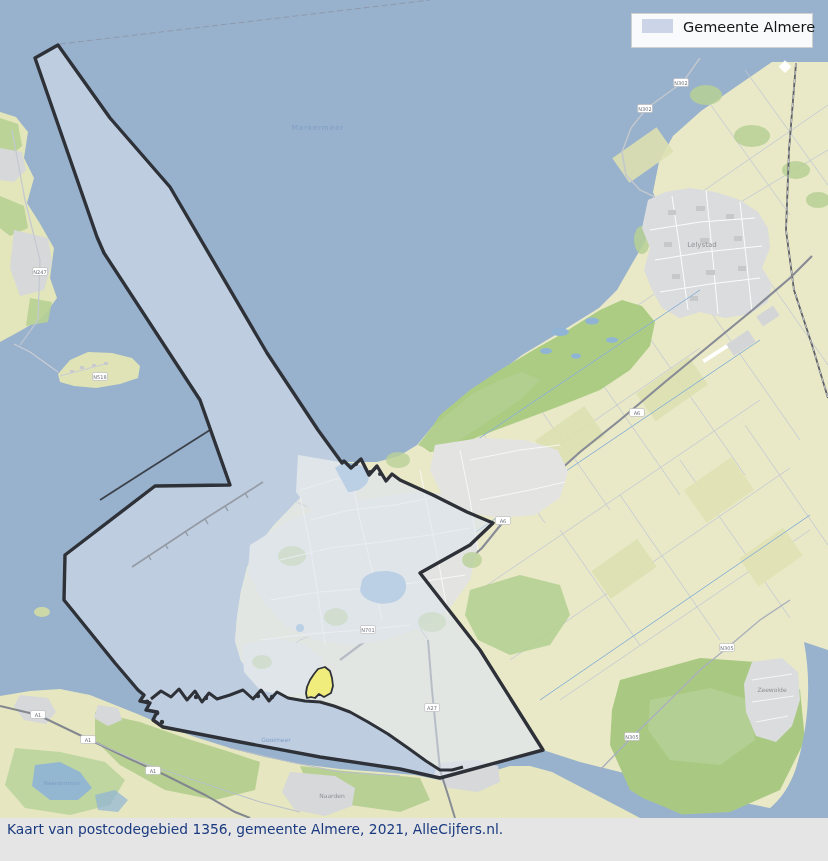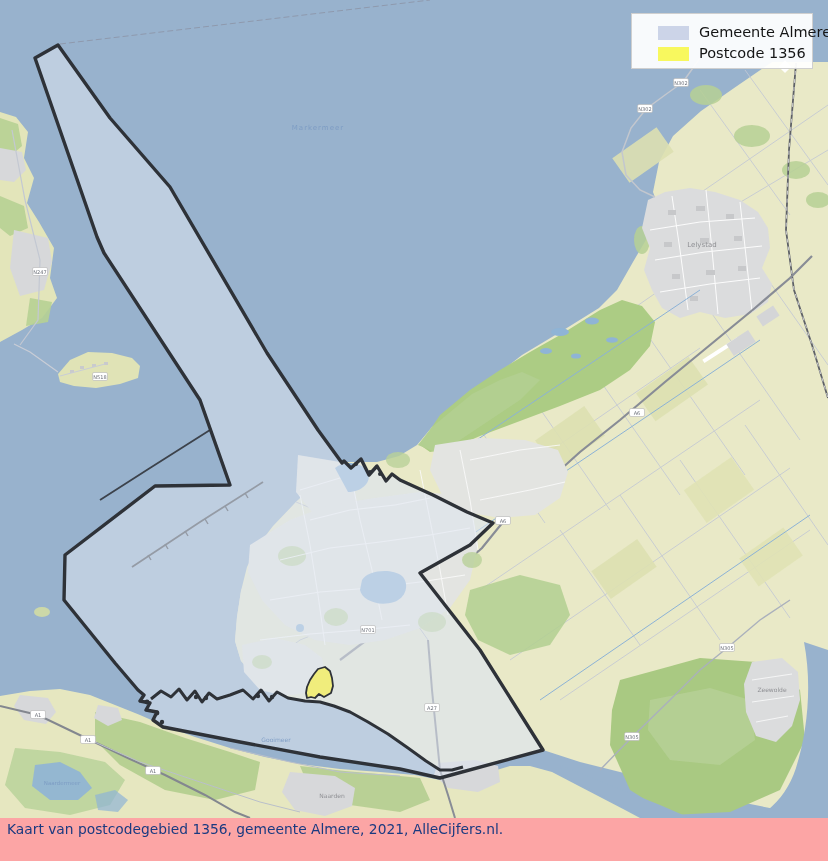--- a/index.html
+++ b/index.html
@@ -2,24 +2,24 @@
 <html><head>
 <meta charset="utf-8">
 <style>
   html,body{margin:0;padding:0;background:#ffffff;}
   #frame{position:relative;width:828px;height:861px;overflow:hidden;background:#ffffff;
          font-family:"DejaVu Sans","Liberation Sans",sans-serif;}
   #map-wrap{position:absolute;top:0;left:0;width:828px;height:818px;}
   svg{display:block;}
   #legend{position:absolute;top:13px;right:15px;width:182px;background:rgba(255,255,255,0.93);
           border:1px solid #cfcfcf;padding:5px 8px 7px 10px;box-sizing:border-box;z-index:5;}
-  .legend-row{display:flex;align-items:flex-end;height:21px;margin-left:16px;}
+  .legend-row{display:flex;align-items:flex-start;height:21px;}
   .legend-swatch{width:31px;height:14px;margin-right:10px;flex:0 0 auto;}
   .legend-label{font-size:14.5px;color:#151515;white-space:nowrap;}
-  #caption{position:absolute;left:0;top:818px;width:828px;height:43px;background:#fca5a5;
+  #caption{position:absolute;left:0;top:818px;width:828px;height:43px;background:#e5e5e5;
            color:#1a3a80;font-size:13.8px;line-height:16.5px;padding:3px 8px 0 7px;box-sizing:border-box;}
   .shield-text{font-size:5px;fill:#6b6f78;}
   .water-label{fill:#7d9cc4;opacity:.95;}
   .place-label{fill:#8f9094;}
 </style>
 </head>
 <body>
 <div id="frame">
 
 <div id="map-wrap">
@@ -333,23 +333,19 @@
     <text class="place-label" x="772" y="692" font-size="6">Zeewolde</text>
   </g>
 </svg>
 </div>
 
 <div id="legend">
   <div class="legend-row">
     <span class="legend-swatch" style="background:#ccd4e8"></span>
     <span class="legend-label">Gemeente Almere</span>
   </div>
-  <div class="legend-row">
-    <span class="legend-swatch" style="background:#f8f85e"></span>
-    <span class="legend-label">Postcode 1356</span>
-  </div>
 </div>
 
 <div id="caption">
   <div>Kaart van postcodegebied 1356, gemeente Almere, 2021, AlleCijfers.nl.</div>
 </div>
 
 </div>
 
 </body></html>

